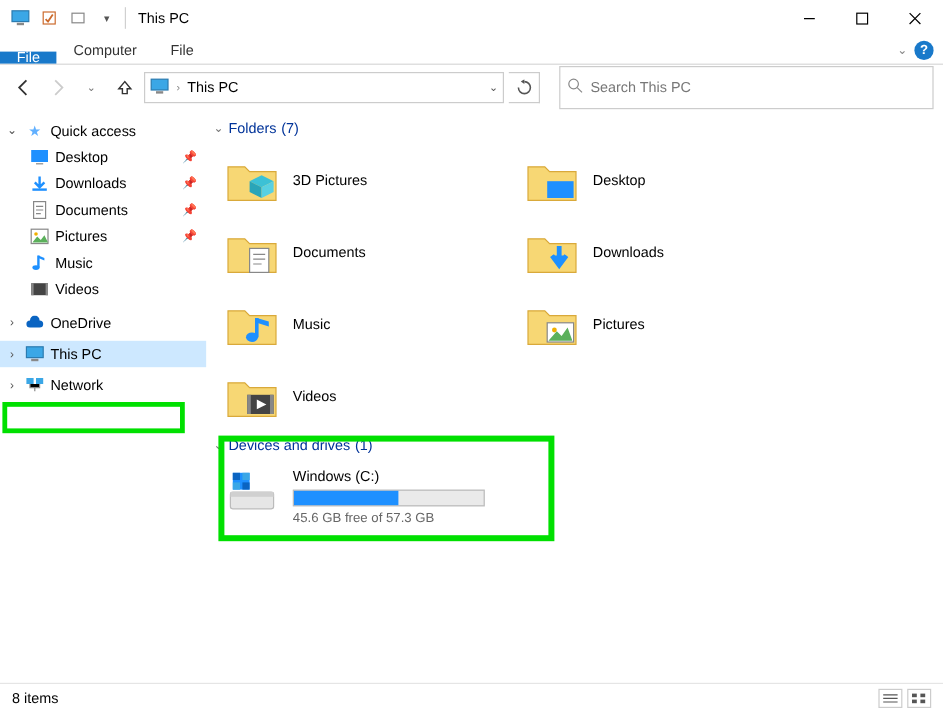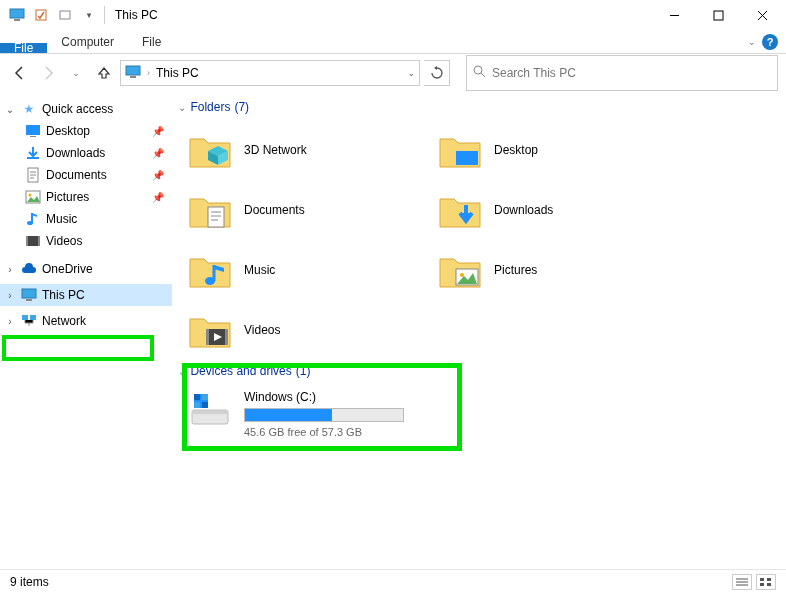--- a/index.html
+++ b/index.html
@@ -293,21 +293,21 @@
 
       <div class="folder">
         <span class="fico">
             <svg class="foldersvg" viewBox="0 0 44 38">
               <path d="M2 8 H16 L20 12 H42 V36 H2 Z" fill="#f7d774" stroke="#d9a93a"></path>
               <path d="M20 20 L30 15 L40 20 L30 25 Z" fill="#3cc1d6"></path>
               <path d="M20 20 L30 25 L30 34 L20 29 Z" fill="#2aa5b8"></path>
               <path d="M40 20 L30 25 L30 34 L40 29 Z" fill="#58d0e2"></path>
             </svg>
           </span>
-        <span class="flbl">3D Network</span>
+        <span class="flbl">3D Pictures</span>
       </div>
 
       <div class="folder">
         <span class="fico">
             <svg class="foldersvg" viewBox="0 0 44 38">
               <path d="M2 8 H16 L20 12 H42 V36 H2 Z" fill="#f7d774" stroke="#d9a93a"></path>
               <rect x="18" y="20" width="22" height="14" fill="#1e90ff"></rect>
             </svg>
           </span>
         <span class="flbl">Desktop</span>
@@ -396,21 +396,21 @@
           </div>
         <span class="drive-sub">45.6 GB free of 57.3 GB</span>
       </div>
     </div>
 
     <div class="drive-highlight" style="left:10px; top:271px; width:280px; height:88px;"></div>
   </div>
 </div>
 
 <div class="status">
-  <span>9 items</span>
+  <span>8 items</span>
   <div class="viewbtns">
     <div class="viewbtn">
         <svg width="14" height="10" viewBox="0 0 14 10">
           <path d="M1 2 H13 M1 5 H13 M1 8 H13" stroke="#555"></path>
         </svg>
       </div>
     <div class="viewbtn">
         <svg width="14" height="10" viewBox="0 0 14 10">
           <rect x="1" y="1" width="4" height="3" fill="#555"></rect>
           <rect x="8" y="1" width="4" height="3" fill="#555"></rect>

